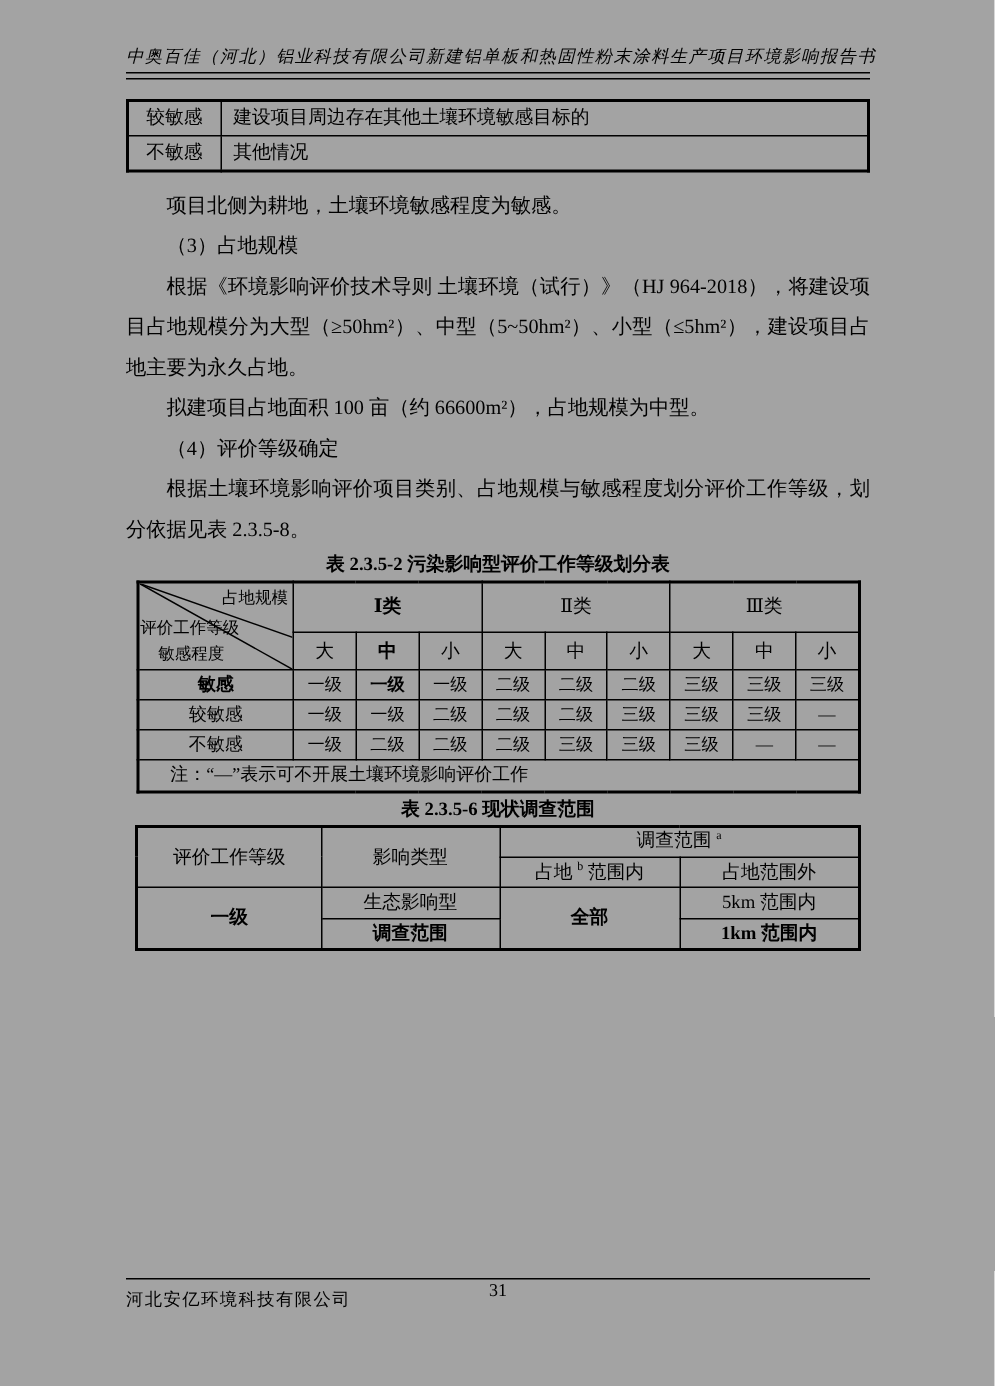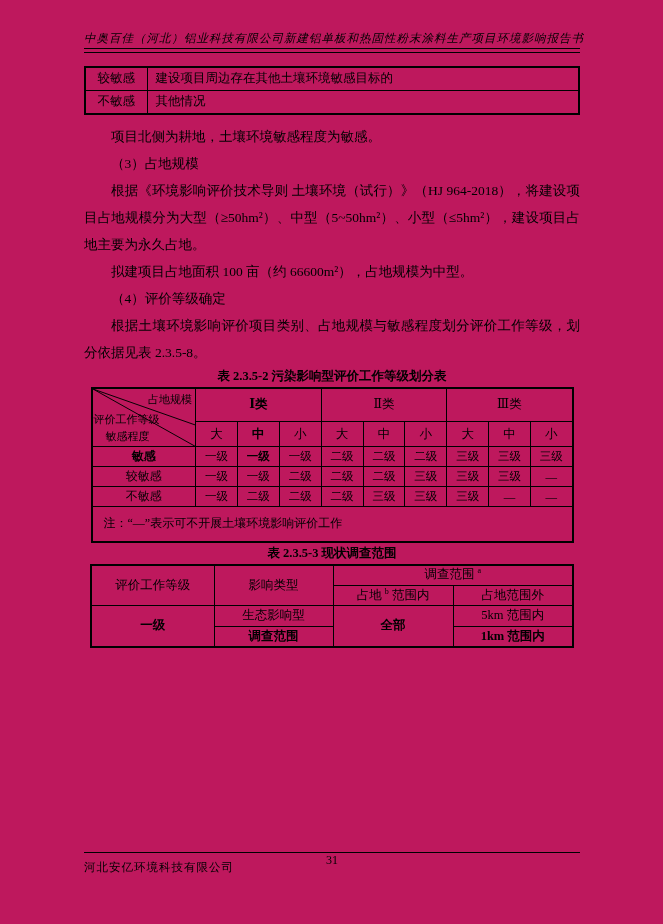--- a/index.html
+++ b/index.html
@@ -7,21 +7,21 @@
   body {
     width:663px; height:924px;
     font-family:"Liberation Serif","DejaVu Serif",serif;
     color:#000;
   }
   .page {
     position:relative;
     width:663px; height:924px;
     padding:30px 83px 0 84px;
     overflow:hidden;
-    background:#be185d;
+    background:#a3a3a3;
   }
   
   .doc-header-title {
     text-align:center;
     font-size:11.5px;
     letter-spacing:1px;
     font-style:italic;
     line-height:16px;
     white-space:nowrap;
   }
@@ -69,21 +69,21 @@
     table-layout:fixed;
     font-size:12px;
     text-align:center;
   }
   .grade-table th, .grade-table td { text-align:center; }
   .grade-table .row-group { height:34px; font-size:12.5px; }
   .grade-table .row-sub { height:25px; font-size:12.5px; }
   .grade-table .row-data { height:20px; font-size:11.5px; }
   .grade-table .row-data .rowlabel { font-size:12px; }
   .grade-table .note-cell {
-    height:35px; text-align:left; padding-left:11px; font-size:12px;
+    height:21px; text-align:left; padding-left:21px; font-size:12px;
   }
   .b { font-weight:bold; }
   
   .diag {
     position:relative;
     padding:0;
     overflow:hidden;
   }
   .diag svg {
     position:absolute; left:0; top:0;
@@ -236,21 +236,21 @@
       <td>—</td>
       <td>—</td>
     </tr>
     <tr>
       <td colspan="10" class="note-cell">注：“—”表示可不开展土壤环境影响评价工作</td>
     </tr>
   </tbody>
     </table>
 
 
-  <div class="tbl-caption">表 2.3.5-3  现状调查范围</div>
+  <div class="tbl-caption">表 2.3.5-6  现状调查范围</div>
   <table class="survey-table">
     <colgroup>
       <col style="width:123px">
         <col style="width:119px">
         <col style="width:120px">
         <col style="width:120px">
     </colgroup>
     <tbody>
         <tr>
       <th rowspan="2">评价工作等级</th>

